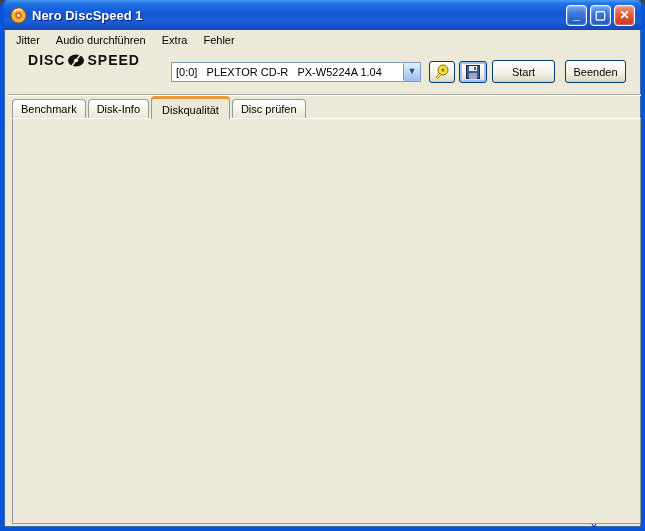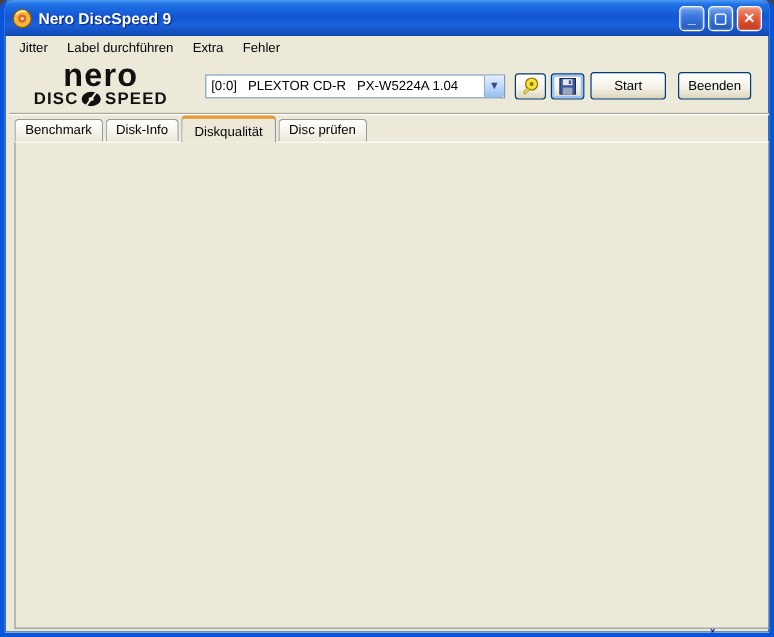--- a/index.html
+++ b/index.html
@@ -100,35 +100,34 @@
 
 <div id="win">
 
   <div class="titlebar">
     <svg class="app-icon" viewBox="0 0 17 17">
       <circle cx="8.5" cy="8.5" r="7.5" fill="#F4B73C" stroke="#8A5A00"></circle>
       <circle cx="8.5" cy="8.5" r="3.4" fill="#E2622B"></circle>
       <circle cx="8.5" cy="8.5" r="1.4" fill="#FFE9A8"></circle>
       <path d="M3.5 5 A6.5 6.5 0 0 1 12 3" stroke="#FFF3C8" stroke-width="1.4" fill="none"></path>
     </svg>
-    <div class="title">Nero DiscSpeed 9</div>
+    <div class="title">Nero DiscSpeed 1</div>
     <div class="tb-btn">_</div>
     <div class="tb-btn">▢</div>
     <div class="tb-btn close">✕</div>
   </div>
 
   <div class="menubar" id="menubar">
       <div class="menu-item">Jitter</div>
-      <div class="menu-item">Label durchführen</div>
+      <div class="menu-item">Audio durchführen</div>
       <div class="menu-item">Extra</div>
       <div class="menu-item">Fehler</div>
     </div>
 
   <div class="logo">
-    <div class="nero">nero</div>
     <div class="dspeed">
       <span>DISC</span>
       <svg width="18" height="13" viewBox="0 0 18 13">
         <ellipse cx="9" cy="6.5" rx="8" ry="6" fill="#111"></ellipse>
         <ellipse cx="9" cy="6.5" rx="2.2" ry="1.7" fill="#ECE9D8"></ellipse>
         <line x1="13.5" y1="0.5" x2="4.5" y2="12.5" stroke="#ECE9D8" stroke-width="1.6"></line>
       </svg>
       <span>SPEED</span>
     </div>
   </div>

